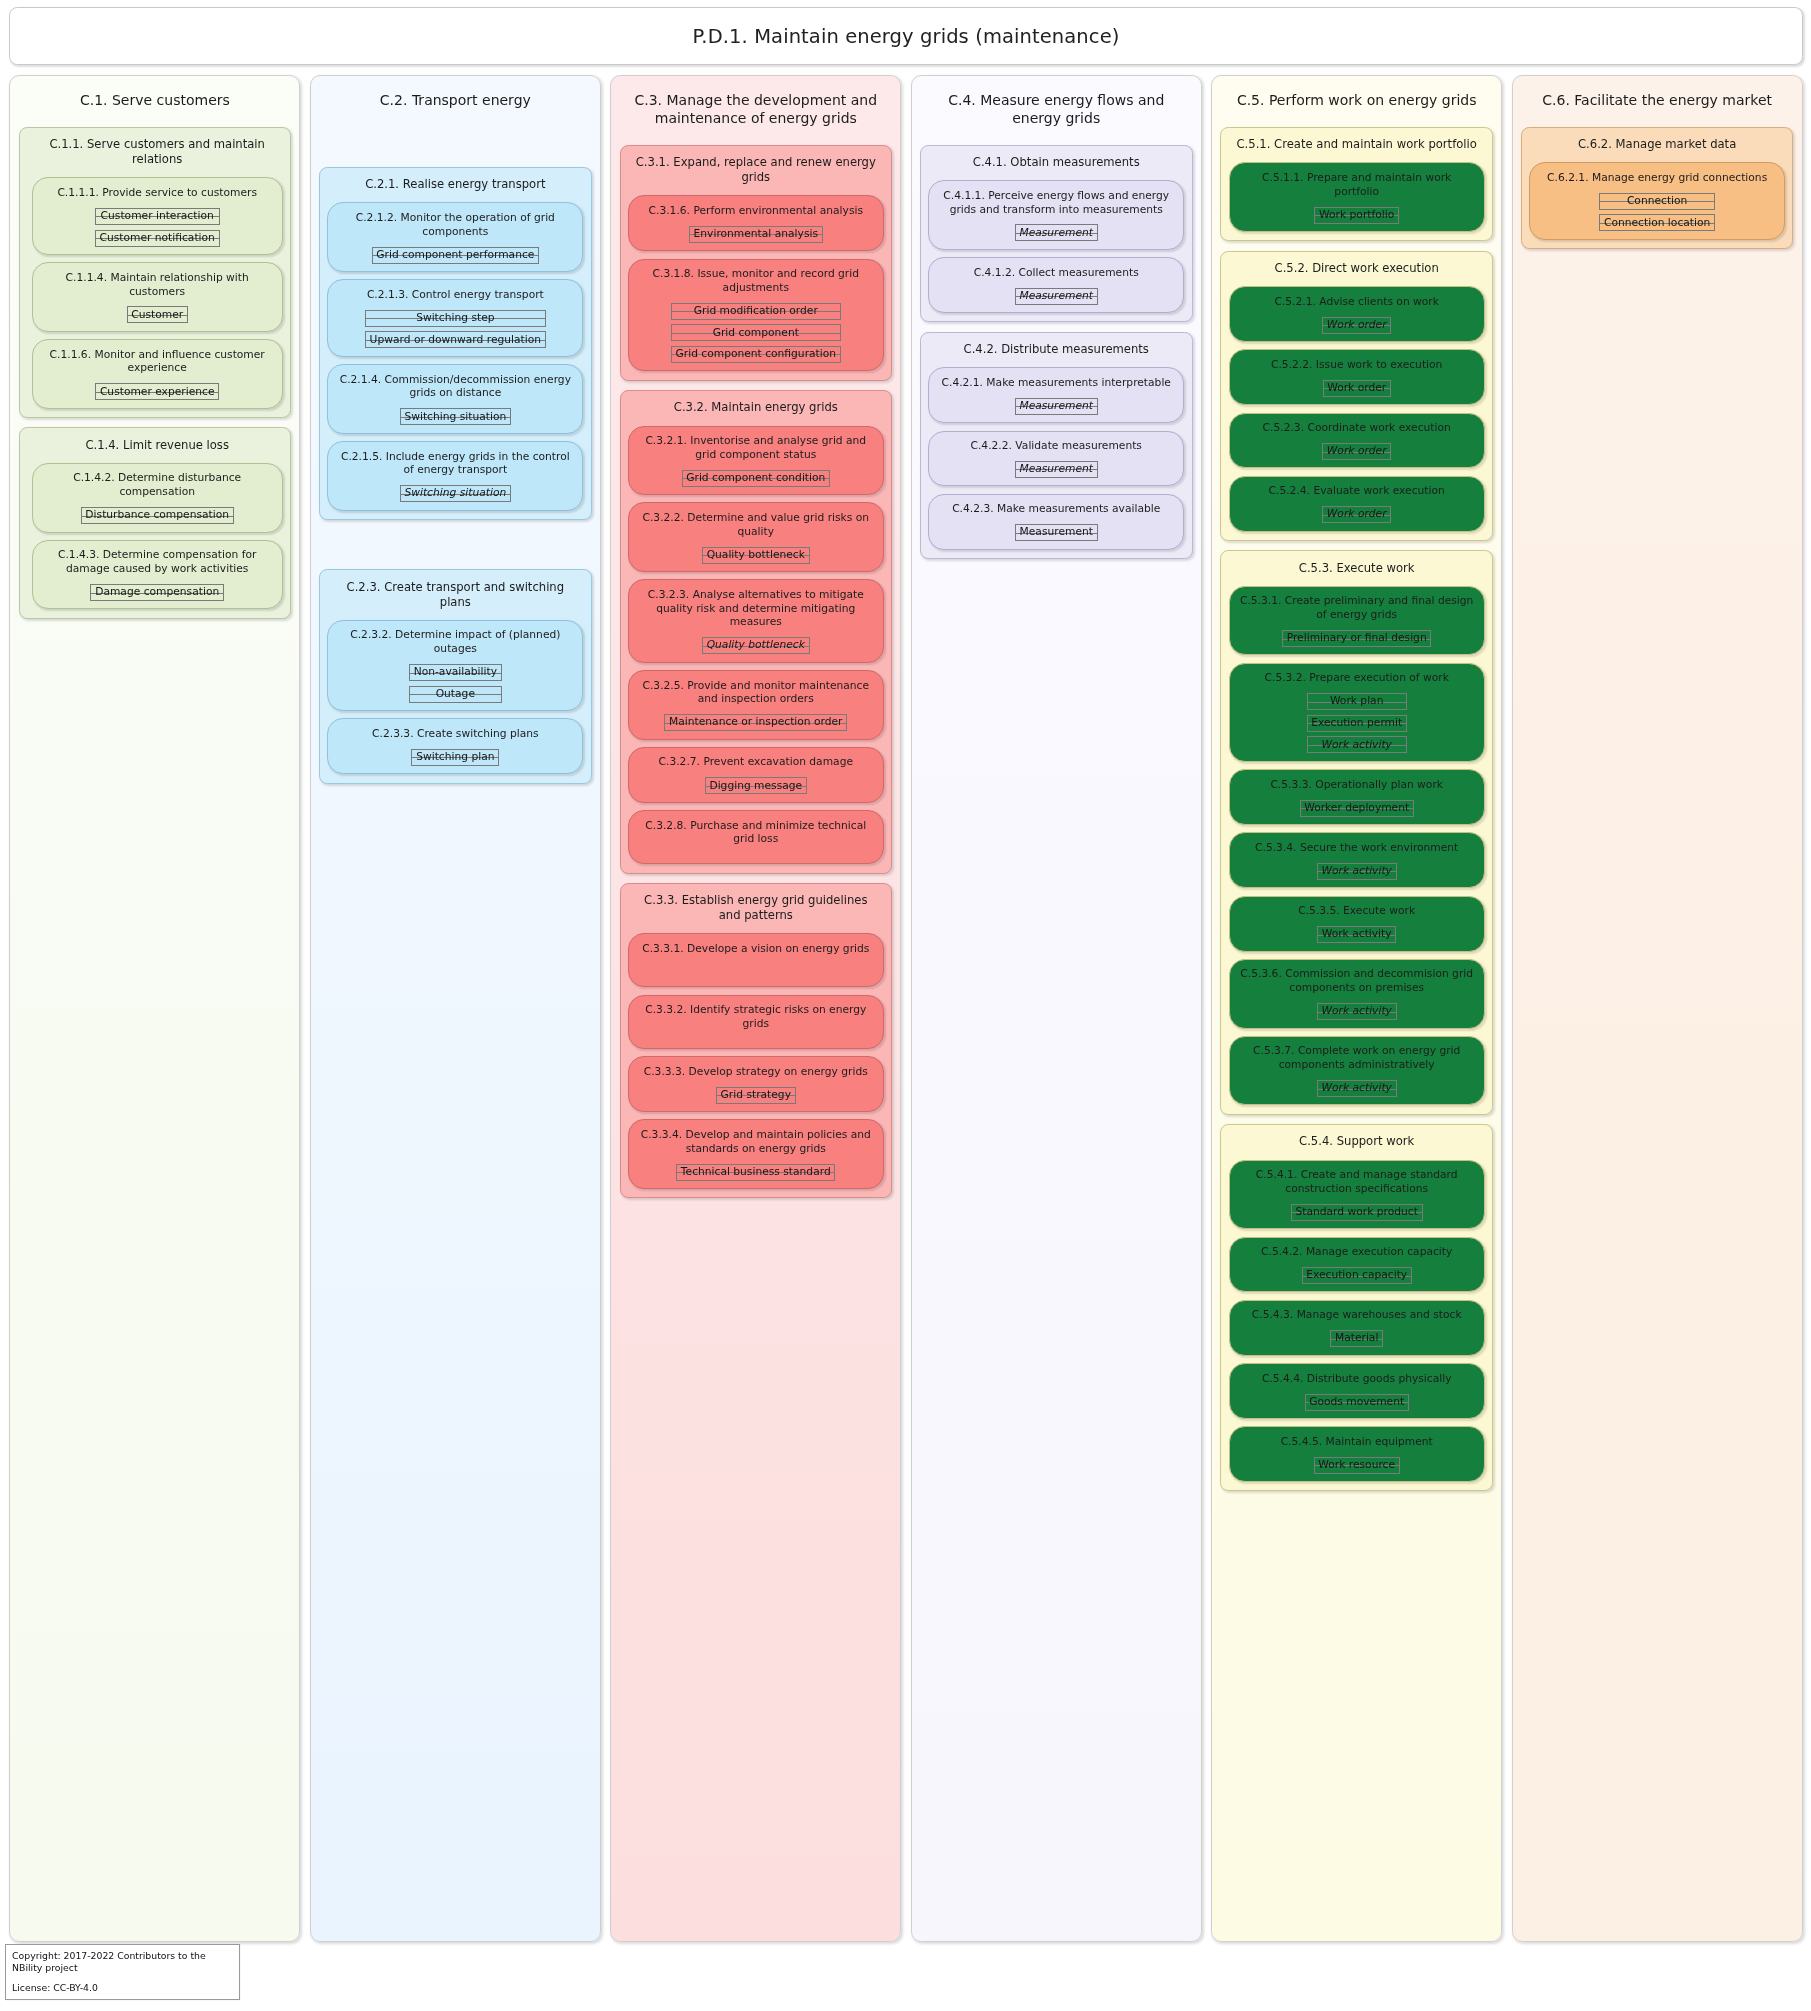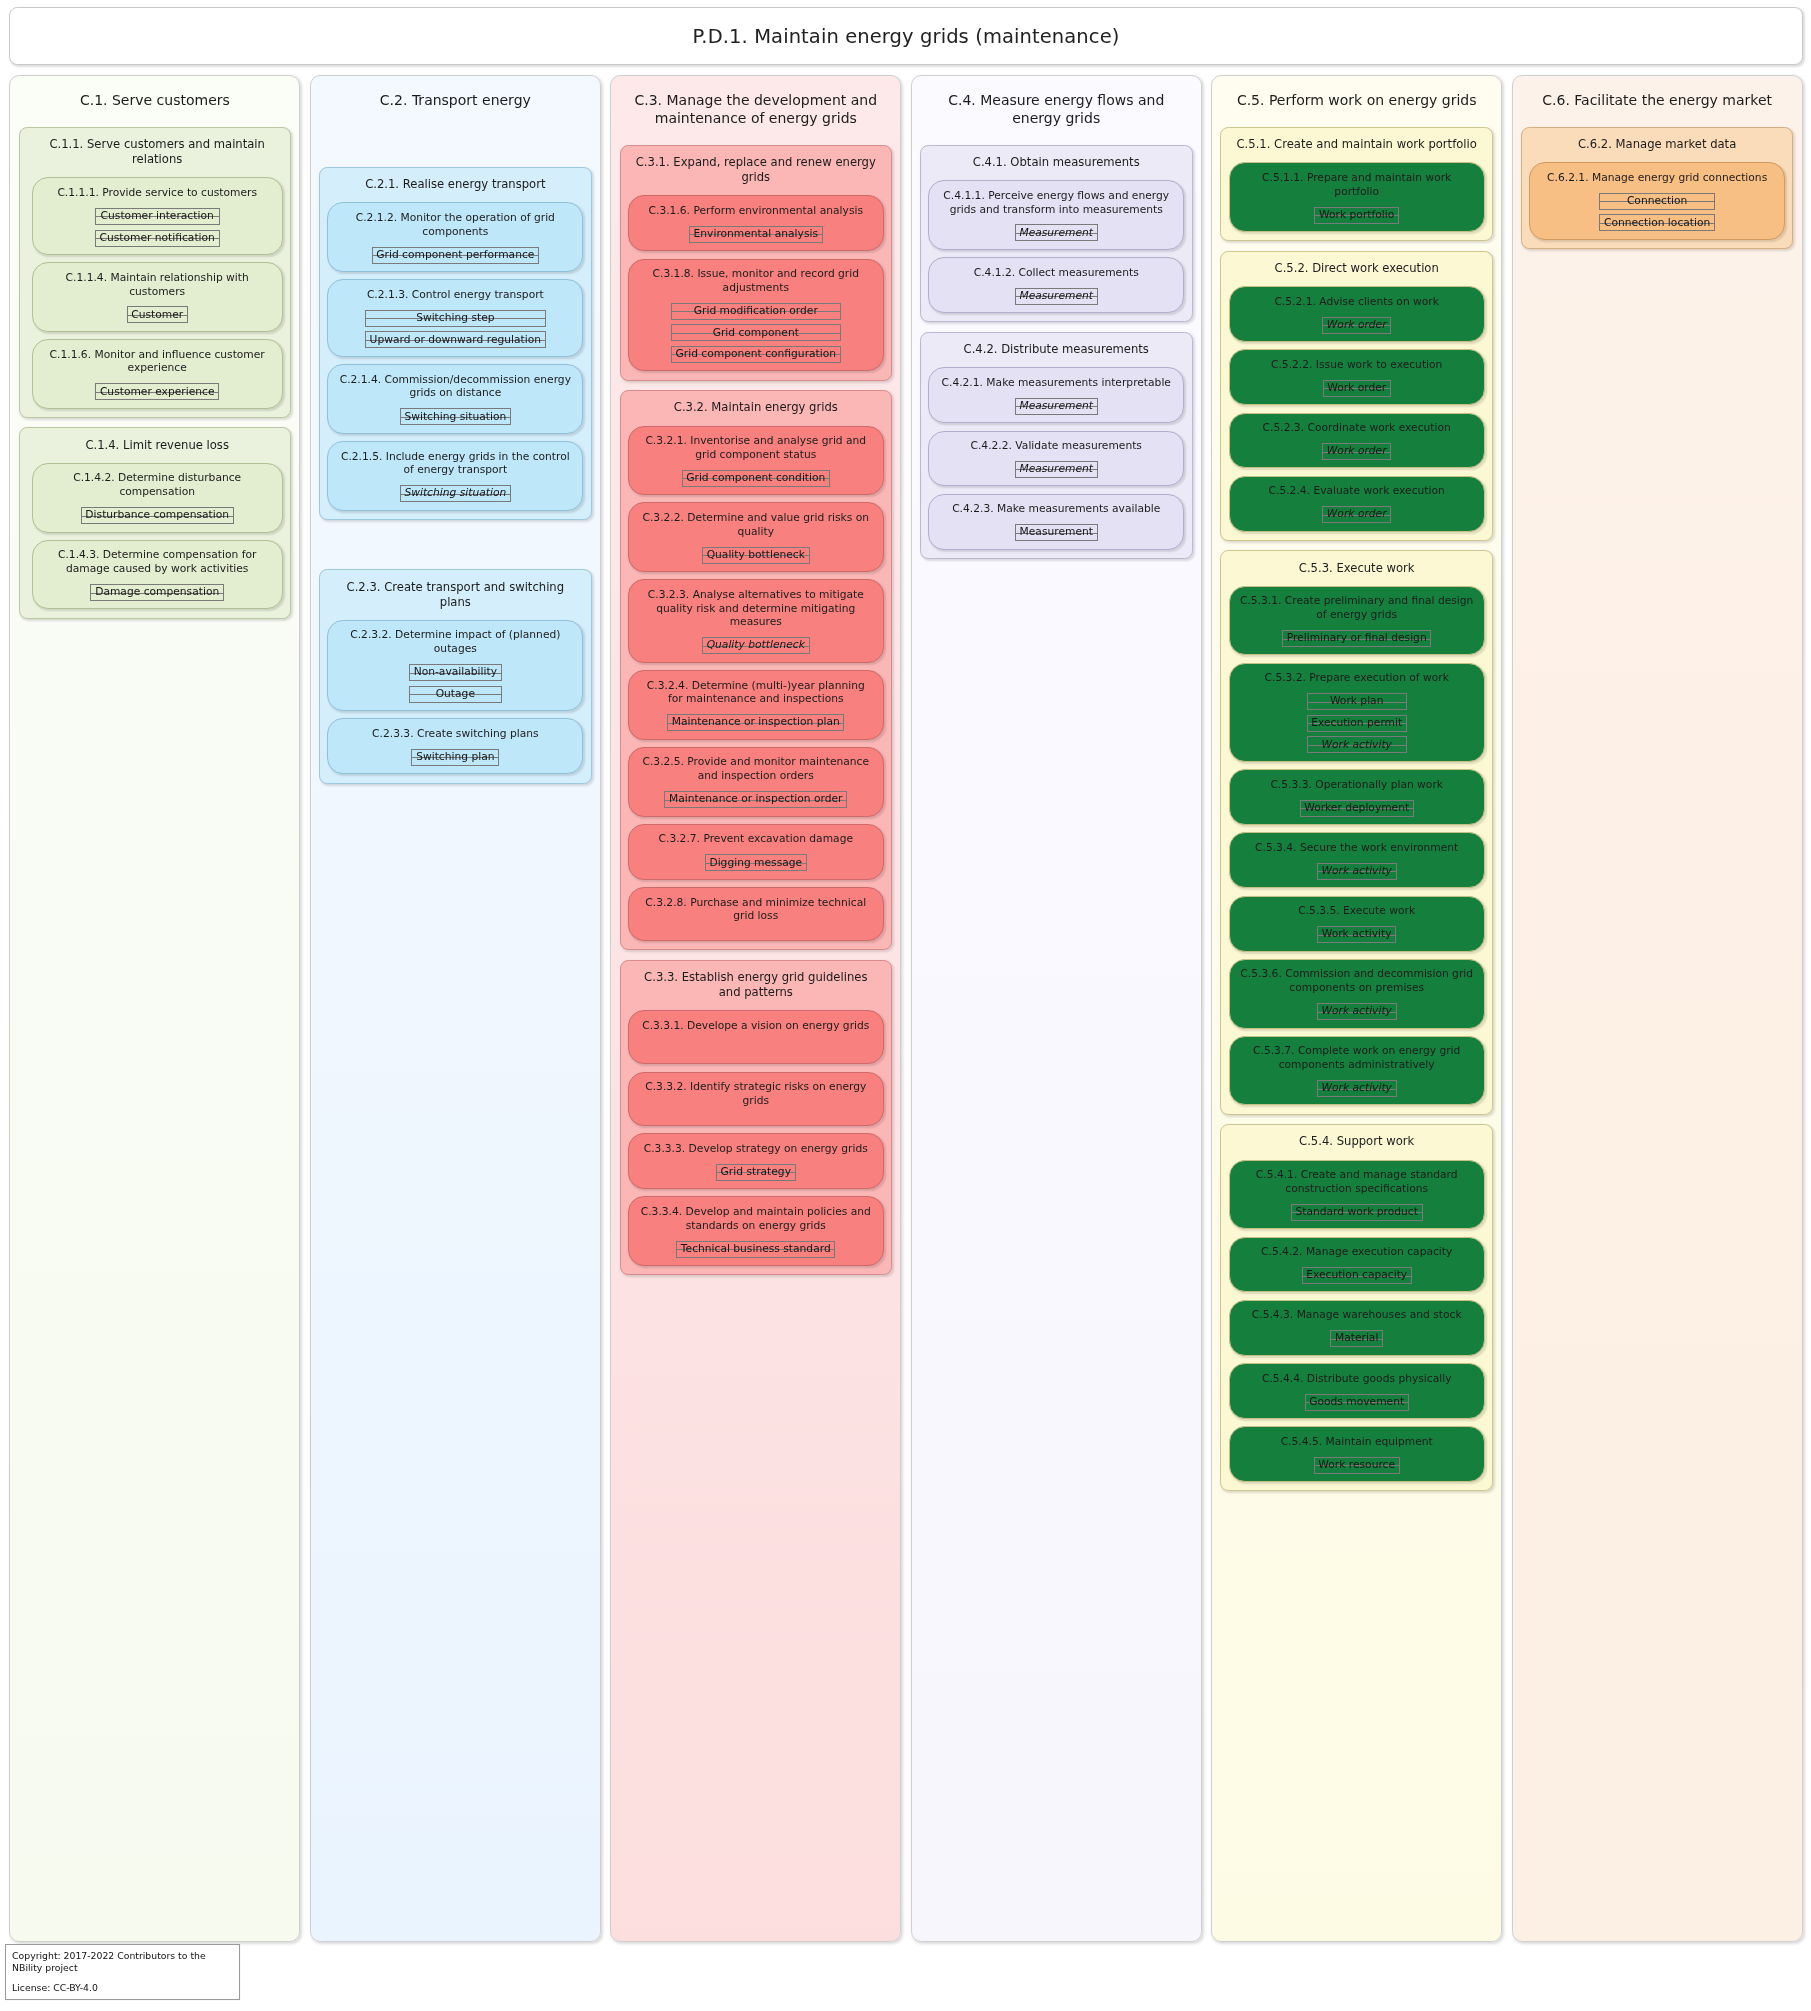--- a/index.html
+++ b/index.html
@@ -323,28 +323,20 @@
               </div>
               <div class="cap">
                 <div class="cap-title">C.3.2.3. Analyse alternatives to mitigate quality risk and determine mitigating measures</div>
                 <div class="objs">
                   <div class="obj italic">
                     <span>Quality bottleneck</span>
                   </div>
                 </div>
               </div>
               <div class="cap">
-                <div class="cap-title">C.3.2.4. Determine (multi-)year planning for maintenance and inspections</div>
-                <div class="objs">
-                  <div class="obj">
-                    <span>Maintenance or inspection plan</span>
-                  </div>
-                </div>
-              </div>
-              <div class="cap">
                 <div class="cap-title">C.3.2.5. Provide and monitor maintenance and inspection orders</div>
                 <div class="objs">
                   <div class="obj">
                     <span>Maintenance or inspection order</span>
                   </div>
                 </div>
               </div>
               <div class="cap">
                 <div class="cap-title">C.3.2.7. Prevent excavation damage</div>
                 <div class="objs">

